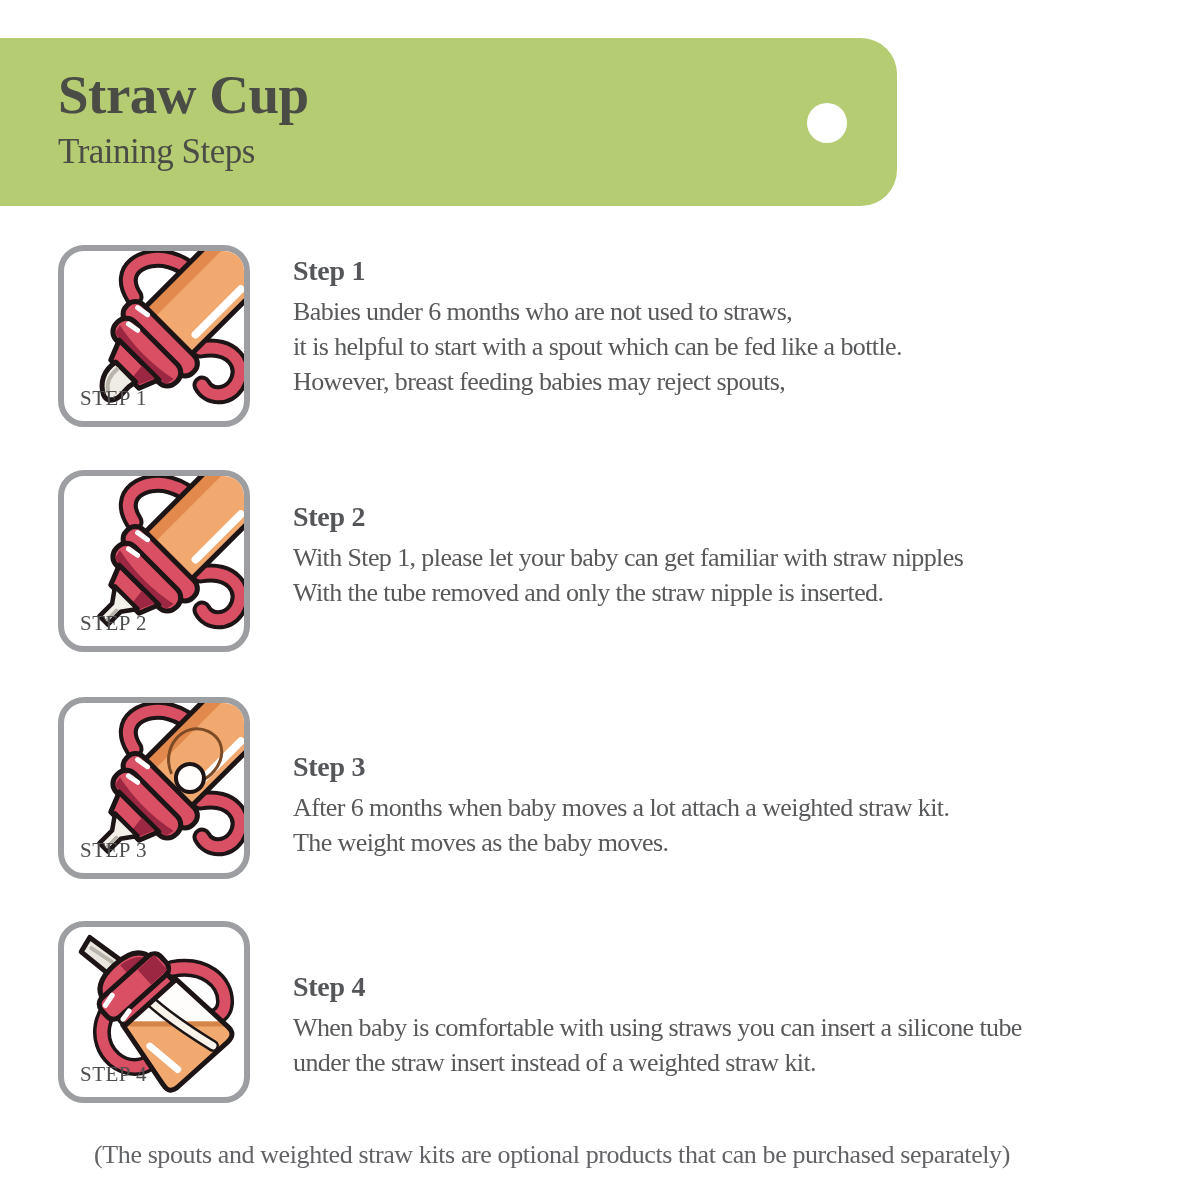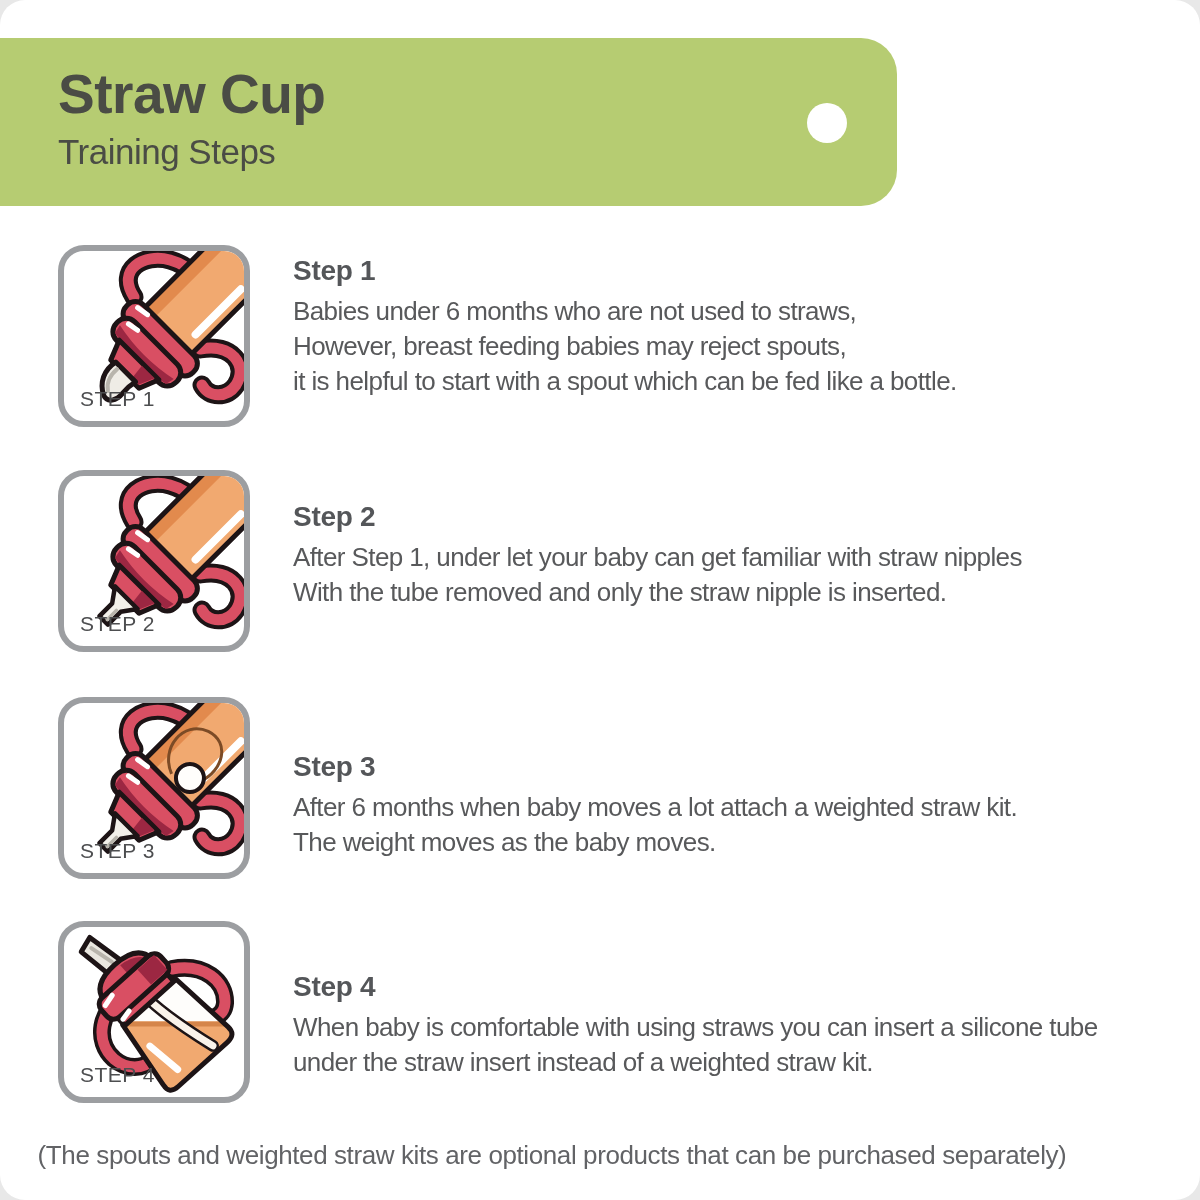--- a/index.html
+++ b/index.html
@@ -5,21 +5,21 @@
   :root{
     --banner_green:#b6cc72; --title_text:#4a4c45; --heading_text:#545659;
     --body_text:#58595b; --badge_text:#4d4e50; --box_border:#9c9ea1;
     --handle_red:#d94f63; --maroon:#9c2742; --bottle_peach:#f1a970;
     --outline:#1d1416; --background:#ffffff;
   }
   *{margin:0;padding:0;box-sizing:border-box;}
   html,body{background:#e8e8e8;}
   .page{
     position:relative;width:1200px;height:1200px;background:var(--background);
-    font-family:Liberation Sans, sans-serif;overflow:hidden;margin:0 auto;border-radius:25px;
+    font-family:Liberation Serif, serif;overflow:hidden;margin:0 auto;
   }
   
   .banner{
     position:absolute;left:0;top:38px;width:897px;height:168px;
     background:var(--banner_green);border-radius:0 36px 36px 0;
   }
   .banner-title{position:absolute;left:58px;top:28px;color:var(--title_text);}
   .banner-title .t1{font-size:55px;font-weight:bold;line-height:57px;letter-spacing:-0.5px;}
   .banner-title .t2{font-size:35px;font-weight:normal;line-height:57px;letter-spacing:-0.5px;}
   .hole{position:absolute;left:807px;top:65px;width:40px;height:40px;border-radius:50%;background:#fff;}
@@ -83,22 +83,22 @@
           <path d="M-38,-12 l12,-2 M-33,6 l11,-2" stroke="#ffffff" stroke-width="5" stroke-linecap="round" fill="none"></path>
           <path d="M-15,42 C-18,56 -12,68 0,74 C8,77 13,69 12,59 C11,50 12,46 13,42 Z" fill="#efece6" stroke="#1d1416" stroke-width="5"></path>
           <path d="M-9,46 C-10,56 -6,64 0,68" stroke="#b8b4ac" stroke-width="4" fill="none" stroke-linecap="round"></path>
         </g>
       </svg>
       <span class="badge">STEP 1</span>
     </div>
     <div class="step-text" style="top:254px">
       <h2>Step 1</h2>
       <p>Babies under 6 months who are not used to straws,</p>
+      <p>it is helpful to start with a spout which can be fed like a bottle.</p>
       <p>However, breast feeding babies may reject spouts,</p>
-      <p>it is helpful to start with a spout which can be fed like a bottle.</p>
     </div>
   </section>
 
   <section>
     <div class="icon-box" style="top:470px">
       <svg viewBox="0 0 180 170" aria-hidden="true">
         <g stroke-linecap="round" fill="none">
           <path d="M70,46 C52,18 80,2 106,9 C128,15 142,34 148,48" stroke="#1d1416" stroke-width="19"></path>
           <path d="M70,46 C52,18 80,2 106,9 C128,15 142,34 148,48" stroke="#d94f63" stroke-width="11"></path>
           <path d="M136,98 C168,92 184,114 172,134 C163,147 145,147 138,134" stroke="#1d1416" stroke-width="19"></path>
@@ -116,21 +116,21 @@
           <path d="M6,26 L24,26 L17,42 L8,42 Z" fill="#9c2742"></path>
           <path d="M-38,-12 l12,-2 M-33,6 l11,-2" stroke="#ffffff" stroke-width="5" stroke-linecap="round" fill="none"></path>
           <path d="M-16,42 L-6,56 L-6,74 L6,74 L6,56 L16,42 Z" fill="#f3f0ea" stroke="#1d1416" stroke-width="4.5"></path>
           <path d="M2,58 L2,71" stroke="#b8b4ac" stroke-width="3.5" fill="none" stroke-linecap="round"></path>
         </g>
       </svg>
       <span class="badge">STEP 2</span>
     </div>
     <div class="step-text" style="top:500px">
       <h2>Step 2</h2>
-      <p>After Step 1, under let your baby can get familiar with straw nipples</p>
+      <p>With Step 1, please let your baby can get familiar with straw nipples</p>
       <p>With the tube removed and only the straw nipple is inserted.</p>
     </div>
   </section>
 
   <section>
     <div class="icon-box" style="top:697px">
       <svg viewBox="0 0 180 170" aria-hidden="true">
         <g stroke-linecap="round" fill="none">
           <path d="M70,46 C52,18 80,2 106,9 C128,15 142,34 148,48" stroke="#1d1416" stroke-width="19"></path>
           <path d="M70,46 C52,18 80,2 106,9 C128,15 142,34 148,48" stroke="#d94f63" stroke-width="11"></path>

